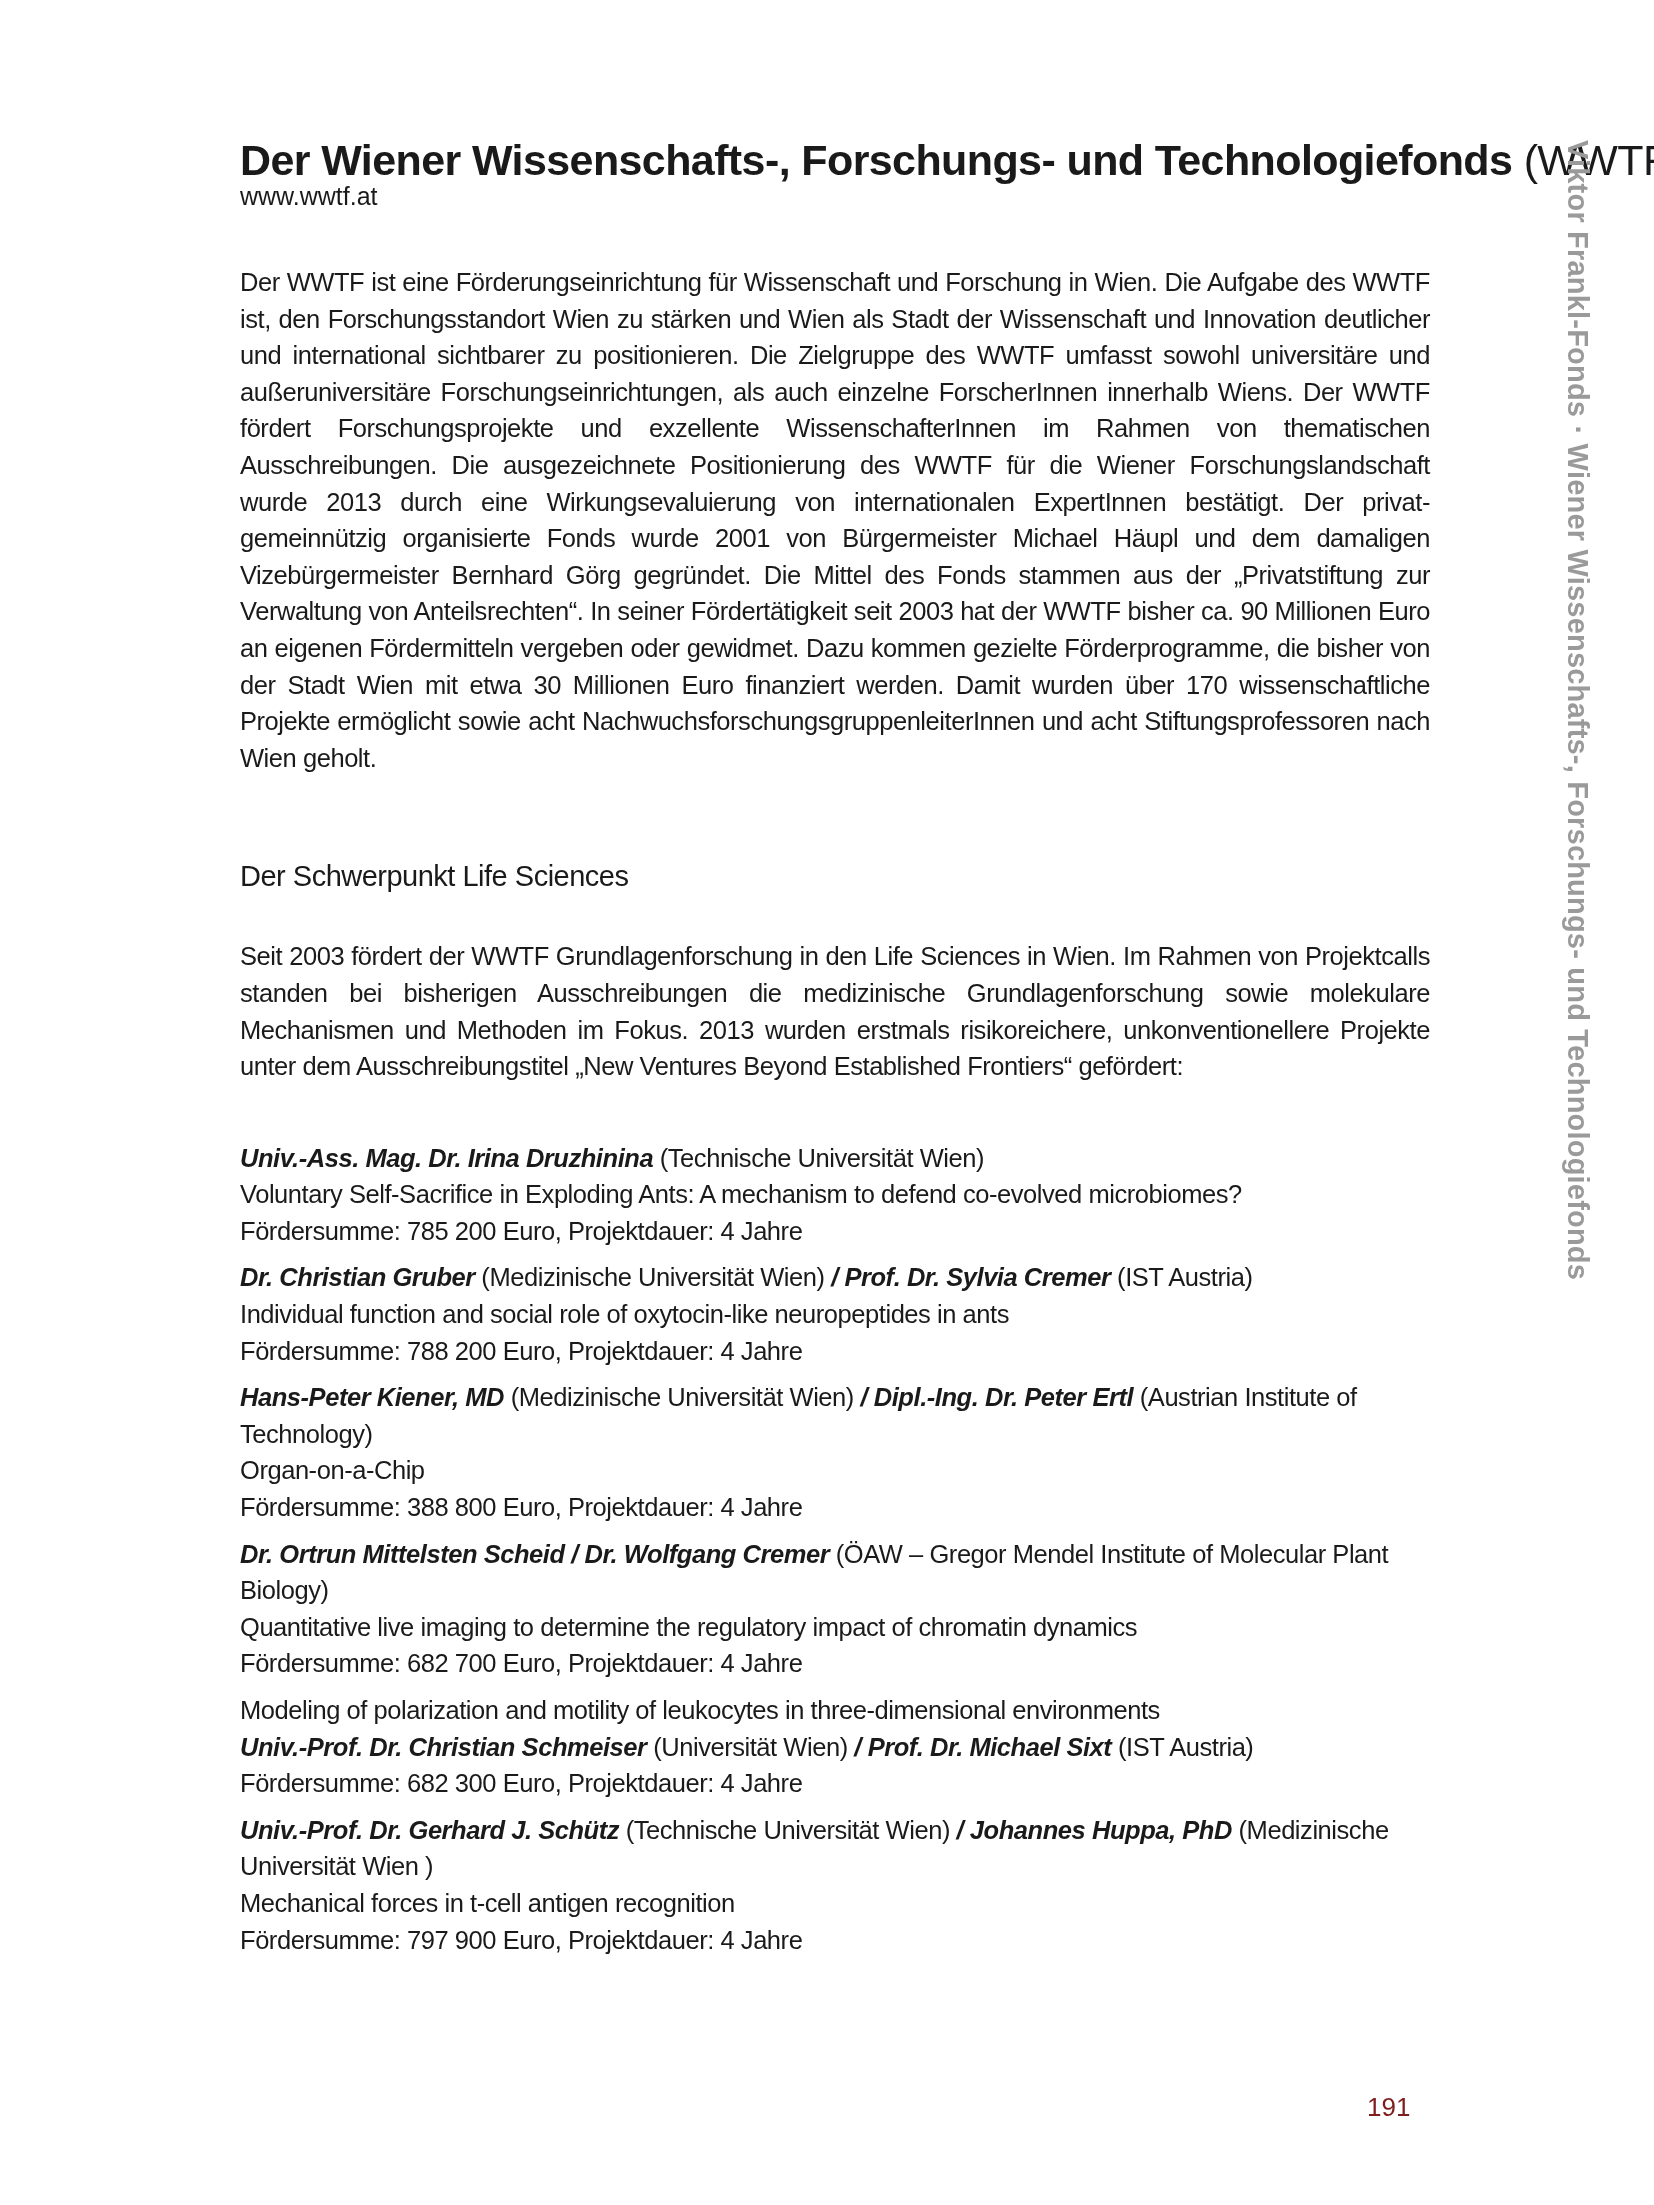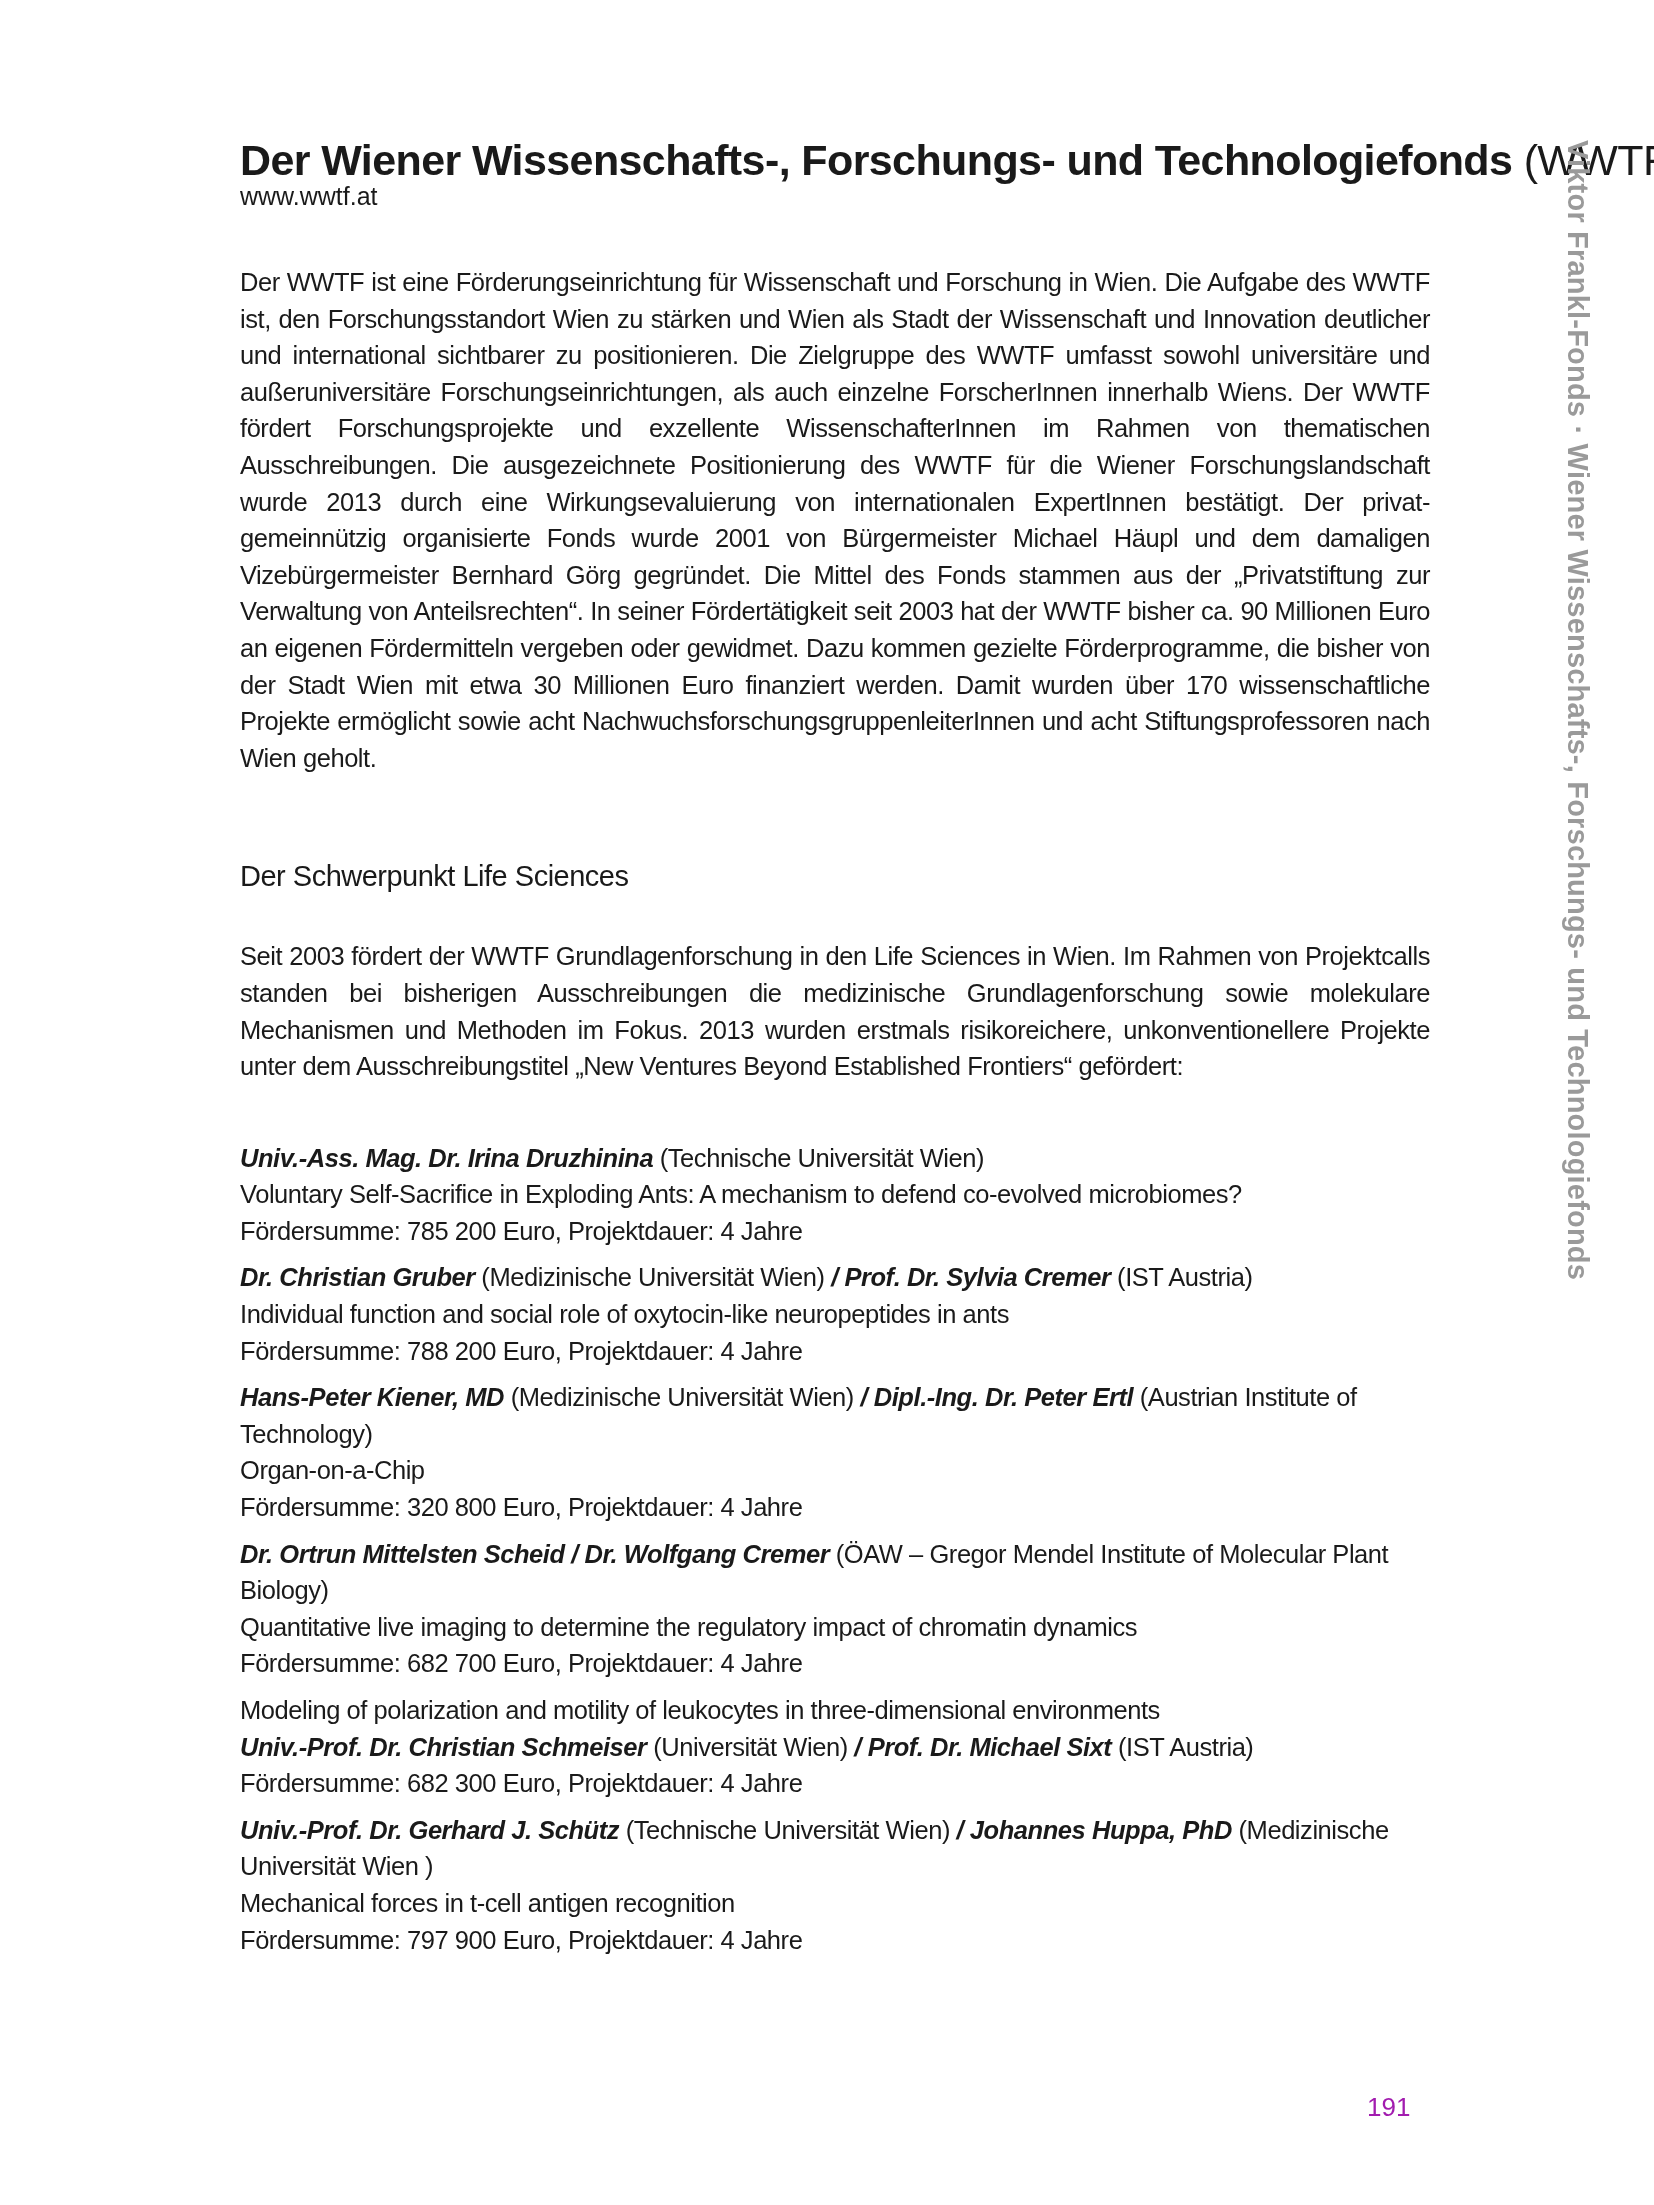--- a/index.html
+++ b/index.html
@@ -13,21 +13,21 @@
   .para1 { margin-top: 52px; }
   .h2 { font-size: 29px; line-height: 36px; font-weight: normal; letter-spacing: -0.5px; margin: 82px 0 0 0; }
   .para2 { margin-top: 44px; }
   .projects { margin-top: 55px; }
   .project { margin-bottom: 10px; }
   .project .line { font-size: 25.5px; line-height: 36.6px; letter-spacing: -0.45px; margin: 0; }
   .project b { font-weight: bold; font-style: italic; }
   .side { position: absolute; left: 1553px; top: 140px; width: 50px; height: 1270px;
           writing-mode: vertical-rl; font-size: 29px; font-weight: bold; color: #9a9a9a;
           letter-spacing: 0.2px; white-space: nowrap; line-height: 50px; }
-  .pagenum { position: absolute; left: 1367px; top: 2092px; font-size: 26px; color: #a21caf; }
+  .pagenum { position: absolute; left: 1367px; top: 2092px; font-size: 26px; color: #7f1d1d; }
 </style>
 </head>
 <body>
 
 <div class="page">
   <h1 class="h1"><span>Der Wiener Wissenschafts-, Forschungs- und Technologiefonds</span><span class="light"> (WWTF)</span></h1>
   <p class="url">www.wwtf.at</p>
   <p class="para para1" lang="de" style="hyphens:auto;">Der WWTF ist eine Förderungseinrichtung für Wissenschaft und Forschung in Wien. Die Aufgabe des WWTF ist, den Forschungsstandort Wien zu stärken und Wien als Stadt der Wissenschaft und Innovation deutlicher und international sichtbarer zu positionieren. Die Zielgruppe des WWTF umfasst sowohl universitäre und außeruniversitäre Forschungseinrichtungen, als auch einzelne ForscherInnen innerhalb Wiens. Der WWTF fördert Forschungsprojekte und exzellente WissenschafterInnen im Rahmen von thematischen Ausschreibungen. Die ausgezeichnete Positionierung des WWTF für die Wiener Forschungslandschaft wurde 2013 durch eine Wirkungsevaluierung von internationalen ExpertInnen bestätigt. Der privat-gemeinnützig organisierte Fonds wurde 2001 von Bürgermeister Michael Häupl und dem damaligen Vizebürgermeister Bernhard Görg gegründet. Die Mittel des Fonds stammen aus der „Privatstiftung zur Verwaltung von Anteilsrechten“. In seiner Fördertätigkeit seit 2003 hat der WWTF bisher ca. 90 Millionen Euro an eigenen Fördermitteln vergeben oder gewidmet. Dazu kommen gezielte Förderprogramme, die bisher von der Stadt Wien mit etwa 30 Millionen Euro finanziert werden. Damit wurden über 170 wissenschaftliche Projekte ermöglicht sowie acht NachwuchsforschungsgruppenleiterInnen und acht Stiftungsprofessoren nach Wien geholt.</p>
 
   <h2 class="h2">Der Schwerpunkt Life Sciences</h2>
@@ -40,21 +40,21 @@
       <p class="line">Fördersumme: 785 200 Euro, Projektdauer: 4 Jahre</p>
     </div>
     <div class="project">
       <p class="line"><b>Dr. Christian Gruber</b><span> (Medizinische Universität Wien) </span><b>/ </b><b>Prof. Dr. Sylvia Cremer</b><span> (IST Austria)</span></p>
       <p class="line">Individual function and social role of oxytocin-like neuropeptides in ants</p>
       <p class="line">Fördersumme: 788 200 Euro, Projektdauer: 4 Jahre</p>
     </div>
     <div class="project">
       <p class="line"><b>Hans-Peter Kiener, MD</b><span> (Medizinische Universität Wien) </span><b>/ </b><b>Dipl.-Ing. Dr. Peter Ertl</b><span> (Austrian Institute of Technology)</span></p>
       <p class="line">Organ-on-a-Chip</p>
-      <p class="line">Fördersumme: 320 800 Euro, Projektdauer: 4 Jahre</p>
+      <p class="line">Fördersumme: 388 800 Euro, Projektdauer: 4 Jahre</p>
     </div>
     <div class="project">
       <p class="line"><b>Dr. Ortrun Mittelsten Scheid</b><span> </span><b>/ </b><b>Dr. Wolfgang Cremer</b><span> (ÖAW – Gregor Mendel Institute of Molecular Plant Biology)</span></p>
       <p class="line">Quantitative live imaging to determine the regulatory impact of chromatin dynamics</p>
       <p class="line">Fördersumme: 682 700 Euro, Projektdauer: 4 Jahre</p>
     </div>
     <div class="project">
       <p class="line">Modeling of polarization and motility of leukocytes in three-dimensional environments</p>
       <p class="line"><b>Univ.-Prof. Dr. Christian Schmeiser</b><span> (Universität Wien) </span><b>/ </b><b>Prof. Dr. Michael Sixt</b><span> (IST Austria)</span></p>
       <p class="line">Fördersumme: 682 300 Euro, Projektdauer: 4 Jahre</p>

